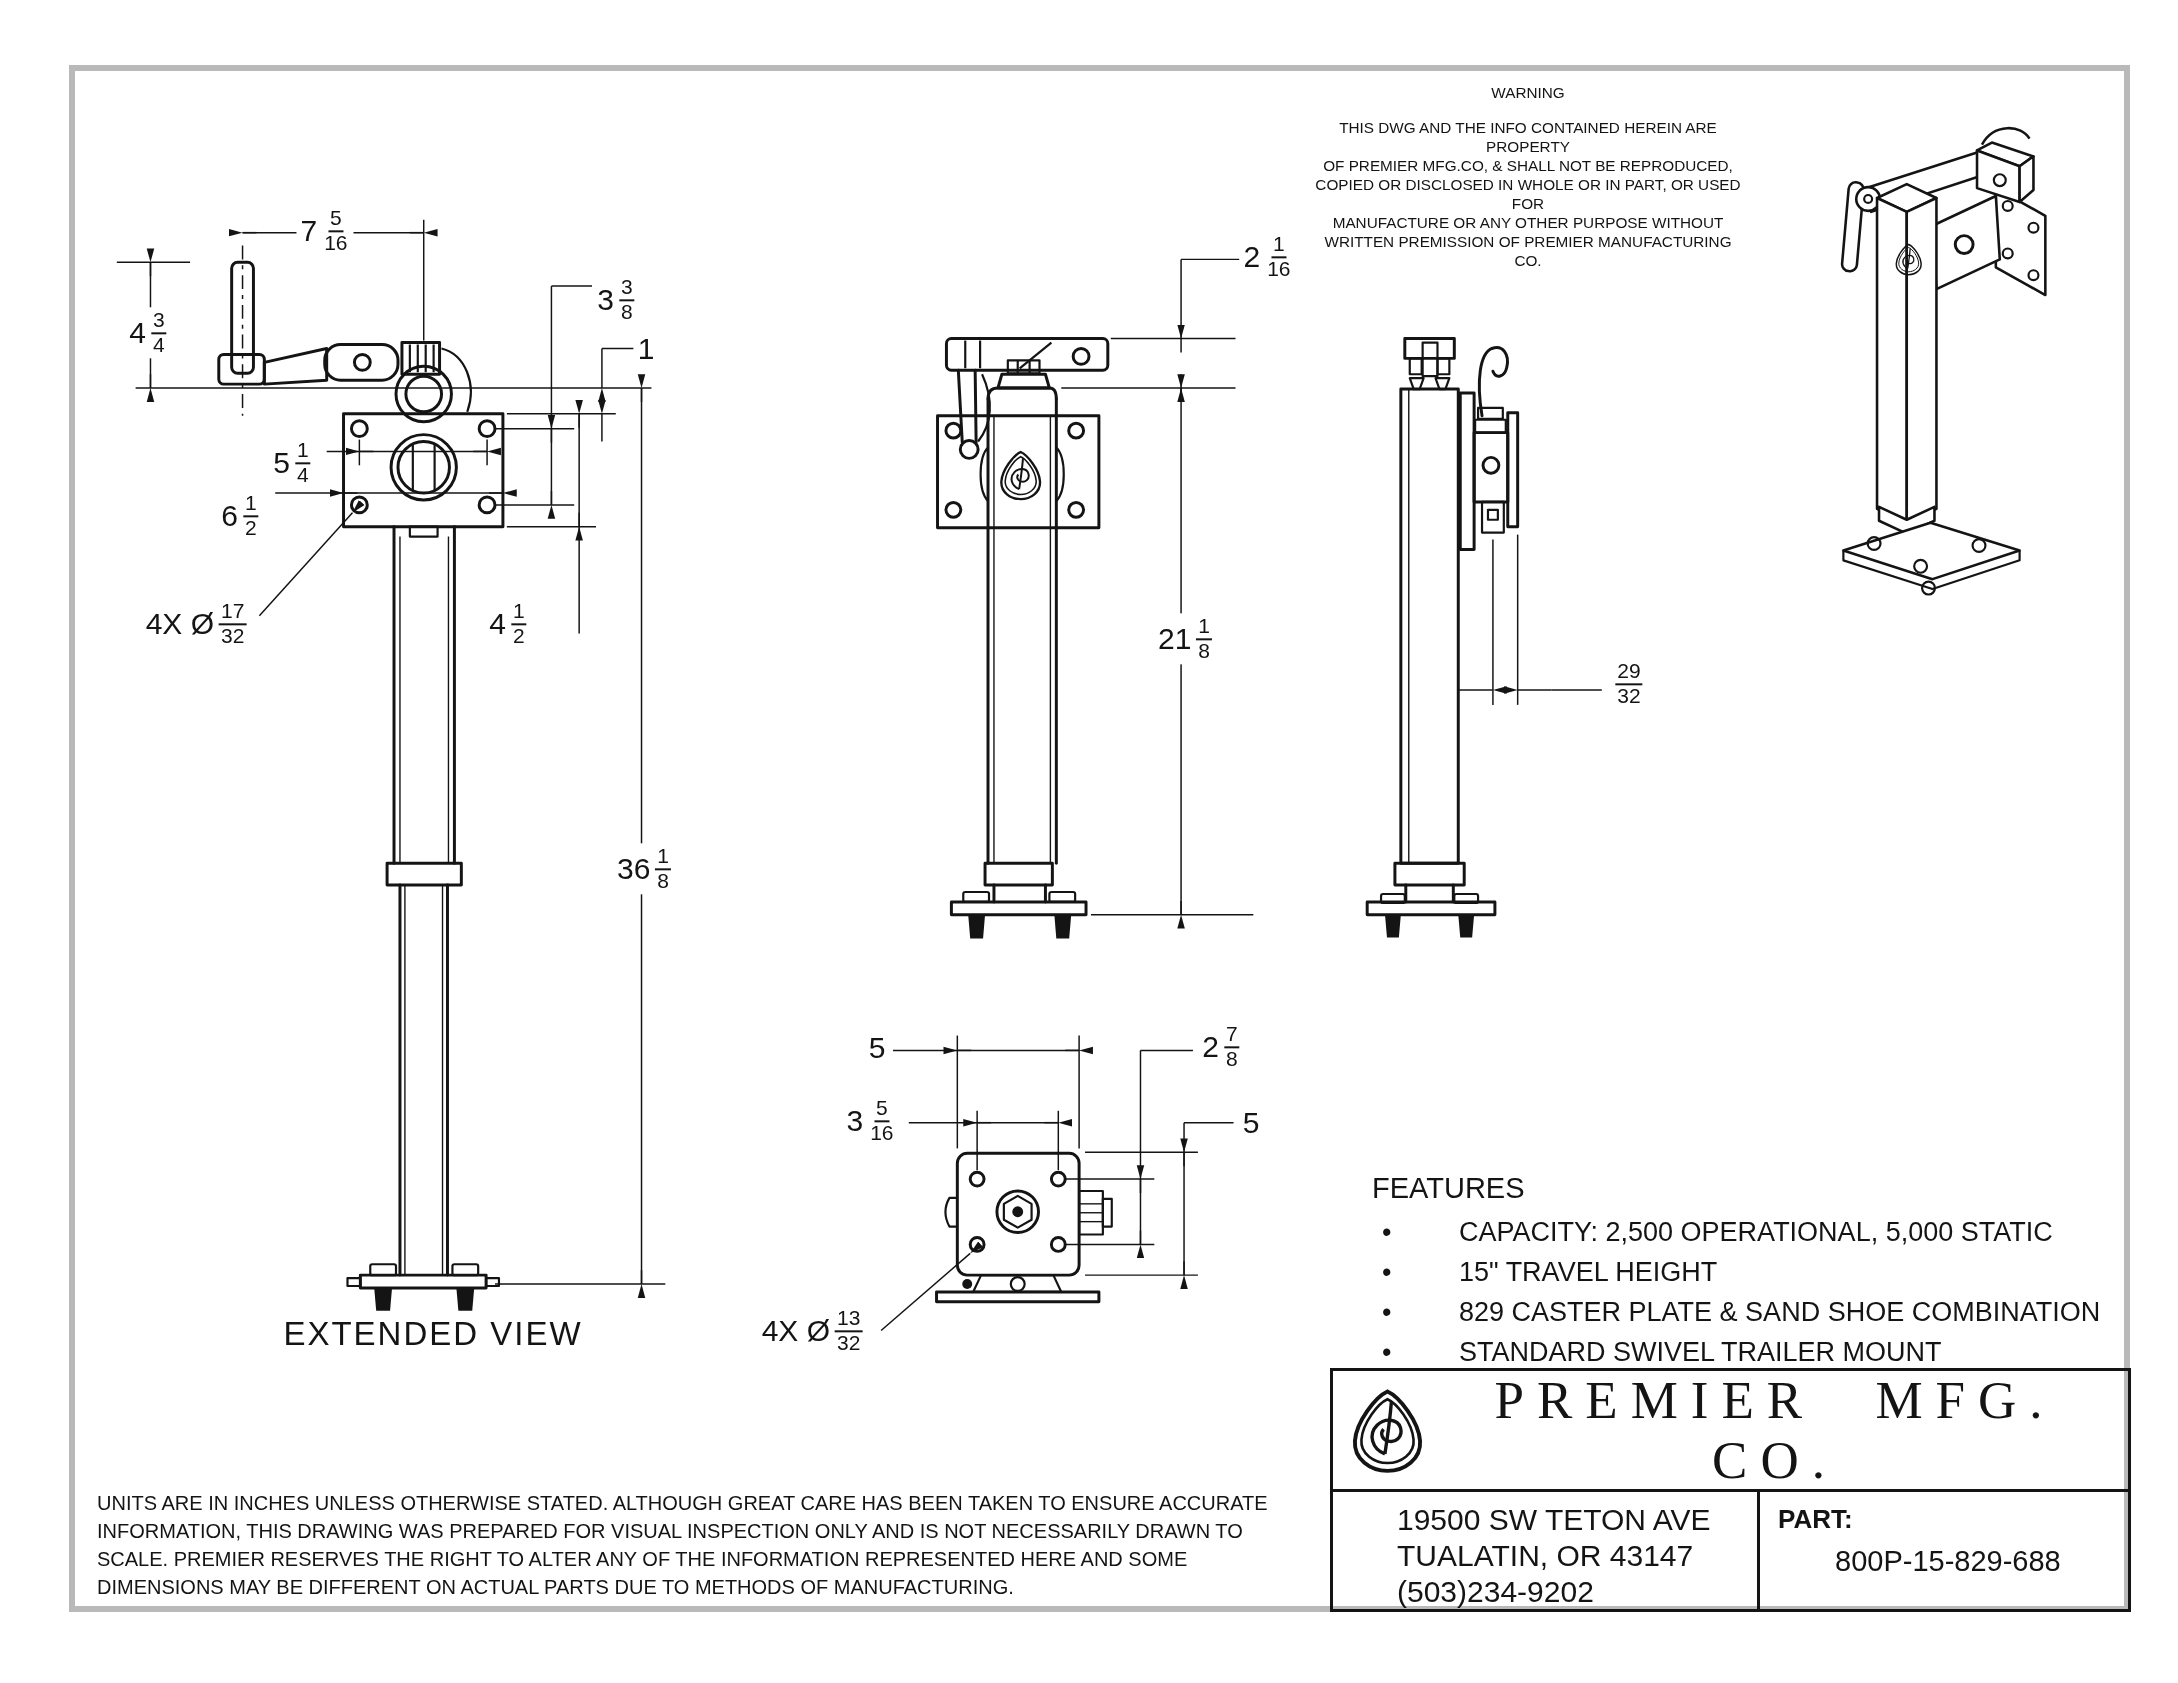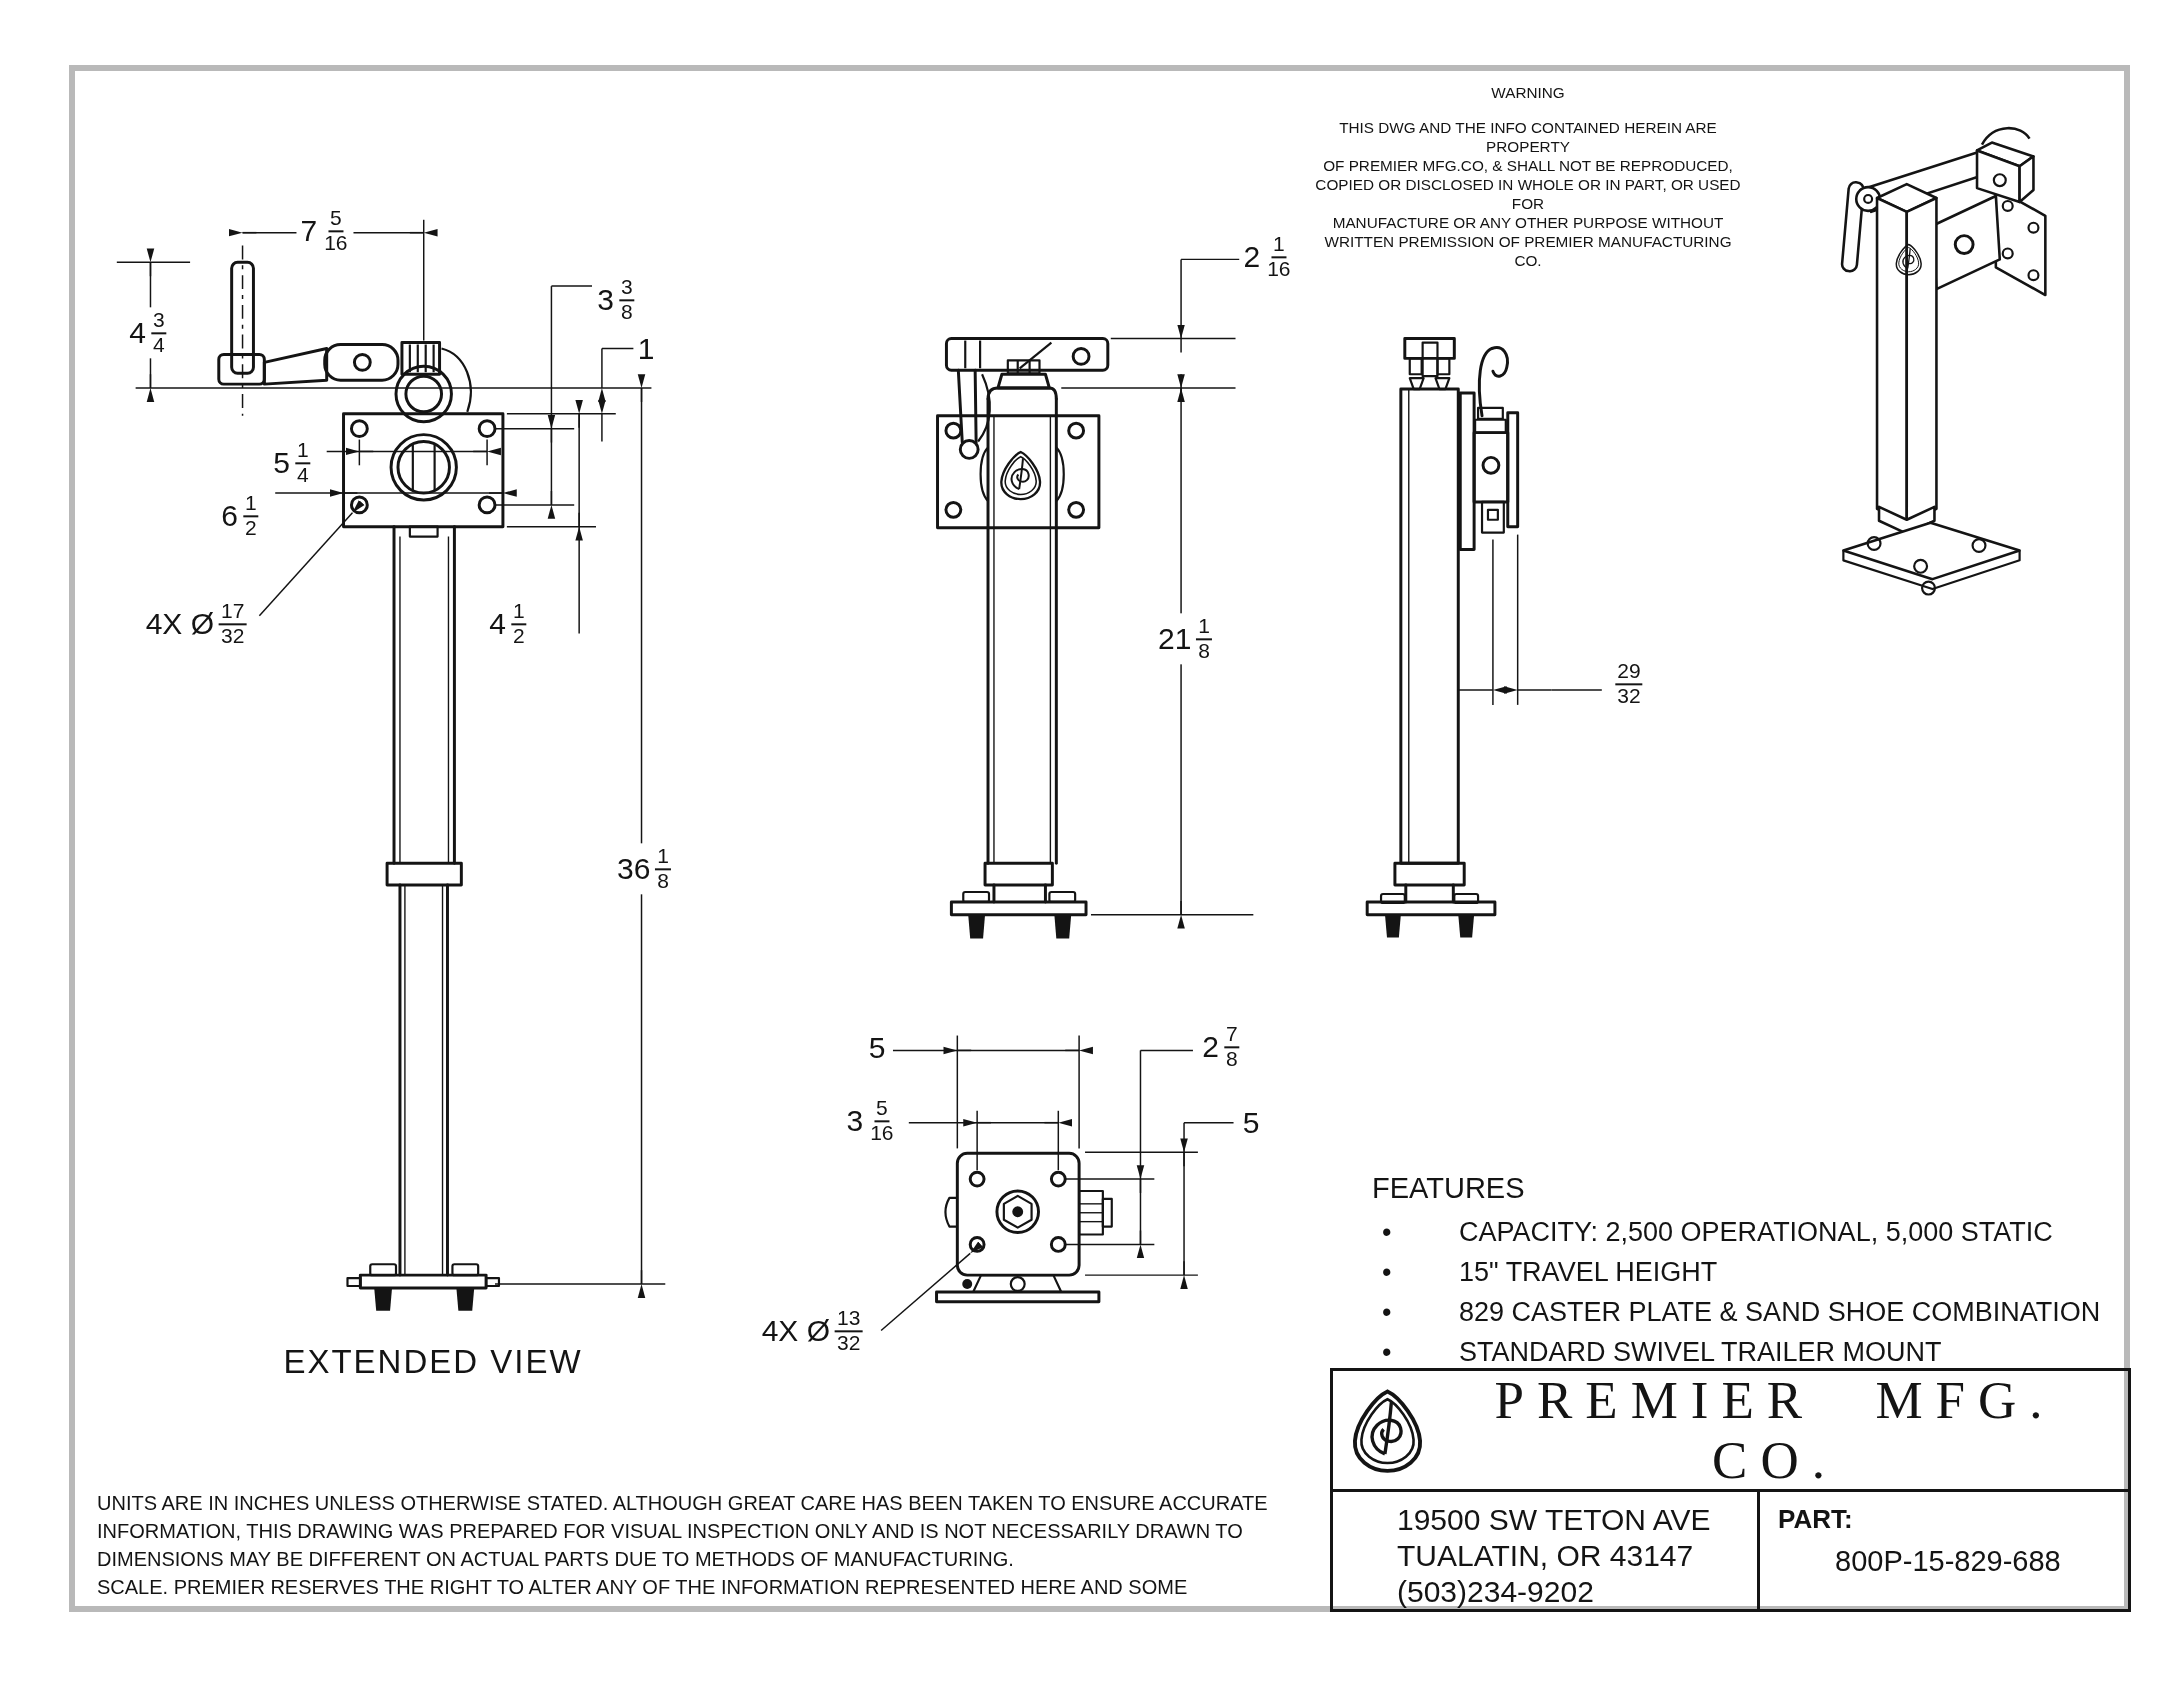--- a/index.html
+++ b/index.html
@@ -13,21 +13,21 @@
   .d{fill:none;stroke:#141414;stroke-width:1.5;}
   .cl{stroke-dasharray:14 6 4 6;}
   .blk{fill:#141414;stroke:none;}
   .i{fill:#fff;stroke:#141414;stroke-width:2.6;stroke-linejoin:round;}
   .lbl{position:absolute;transform:translate(-50%,-50%);white-space:nowrap;color:#141414;}
   .dim{position:absolute;transform:translate(-50%,-50%);display:flex;align-items:center;gap:5px;
        font-size:30px;line-height:1;background:#fff;padding:2px 4px;white-space:nowrap;}
   .fr{display:inline-flex;flex-direction:column;align-items:center;font-size:21px;line-height:1.08;}
   .fn{border-bottom:2px solid #141414;padding:0 2px;}
   .fd{padding:0 2px;}
-  .view-title{font-size:33px;letter-spacing:2px;margin-top:28px;}
+  .view-title{font-size:33px;letter-spacing:2px;}
   .warn{position:absolute;left:1310px;top:83px;width:436px;text-align:center;font-size:15.3px;line-height:19px;}
   .warn .wt{margin-bottom:16px;}
   .feat{position:absolute;left:1372px;top:1172px;width:733px;}
   .feat .ft{font-size:29px;margin-bottom:12px;}
   .feat .fi{display:flex;font-size:27px;margin-bottom:9px;}
   .feat .fb{width:77px;padding-left:10px;}
   .disc{position:absolute;left:97px;top:1489px;width:1228px;font-size:20px;line-height:28px;}
   .tb{position:absolute;left:1330px;top:1368px;width:801px;height:244px;border:3px solid #141414;box-sizing:border-box;}
   .tb-top{position:absolute;left:0;top:0;width:100%;height:121px;border-bottom:3px solid #141414;box-sizing:border-box;display:flex;align-items:center;}
   .tb-logo{width:109px;display:flex;justify-content:center;}
@@ -433,22 +433,22 @@
     </div>
     <div class="fi">
       <span class="fb">•</span>
       <span>STANDARD SWIVEL TRAILER MOUNT</span>
     </div>
   </div>
 
   <div class="disc">
     <div>UNITS ARE IN INCHES UNLESS OTHERWISE STATED.  ALTHOUGH GREAT CARE HAS BEEN TAKEN TO ENSURE ACCURATE</div>
     <div>INFORMATION, THIS DRAWING WAS PREPARED FOR VISUAL INSPECTION ONLY AND IS NOT NECESSARILY DRAWN TO</div>
+    <div>SCALE.  PREMIER RESERVES THE RIGHT TO ALTER ANY OF THE INFORMATION REPRESENTED HERE AND SOME</div>
     <div>DIMENSIONS MAY BE DIFFERENT ON ACTUAL PARTS DUE TO METHODS OF MANUFACTURING.</div>
-    <div>SCALE.  PREMIER RESERVES THE RIGHT TO ALTER ANY OF THE INFORMATION REPRESENTED HERE AND SOME</div>
   </div>
 
   <div class="tb">
     <div class="tb-top">
       <div class="tb-logo">
         <svg width="77" height="103" viewBox="-34 -38 68 76">
           <use href="#plogo" transform="scale(1.15)"></use>
         </svg>
       </div>
       <div class="tb-company">PREMIER MFG. CO.</div>

